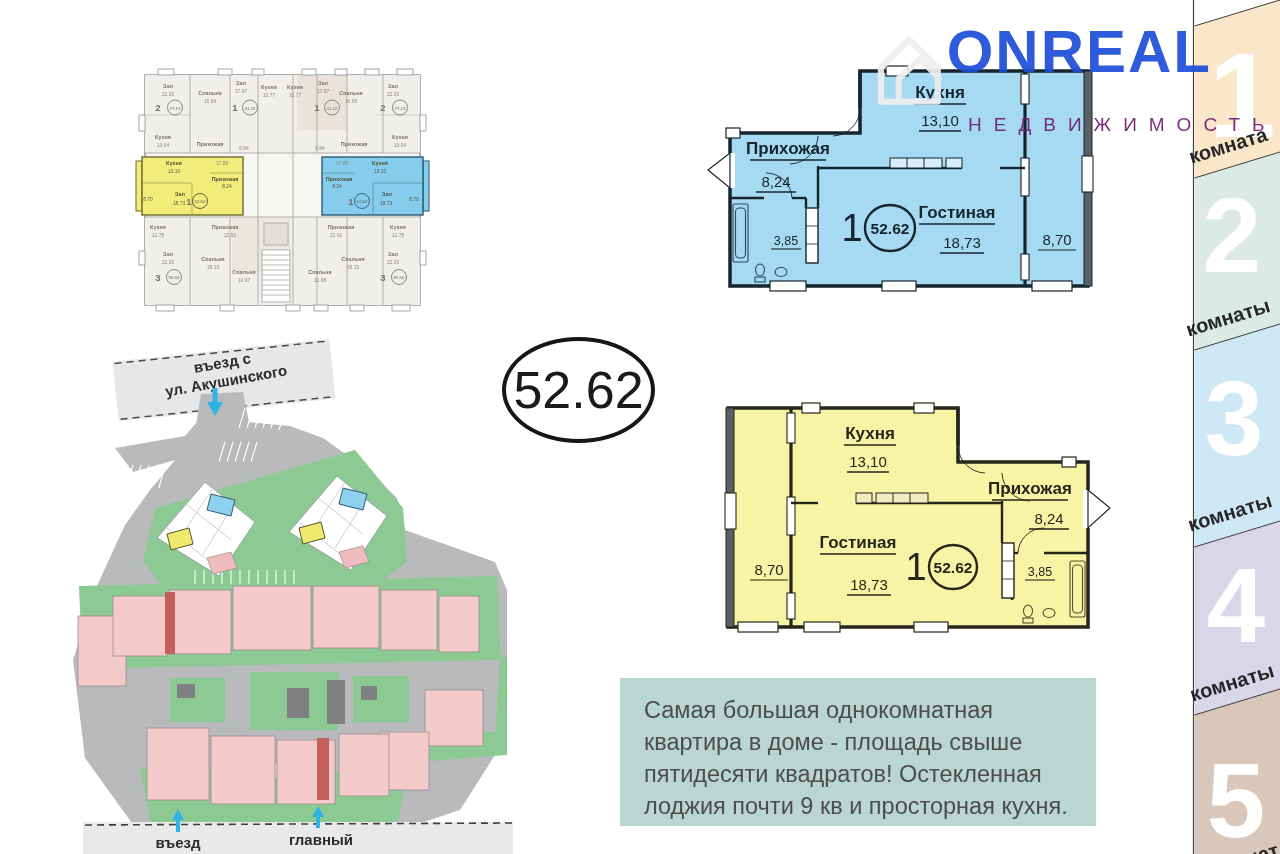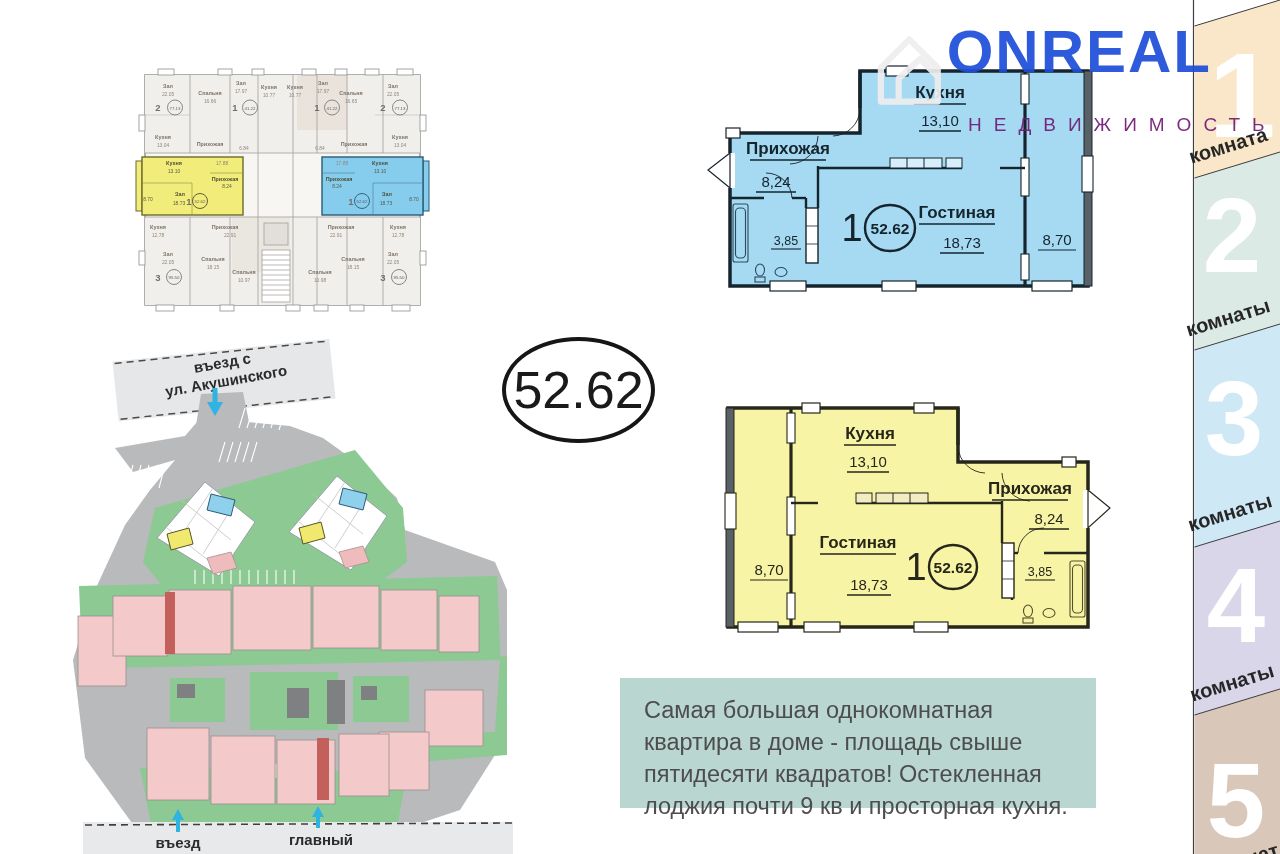--- a/index.html
+++ b/index.html
@@ -27,21 +27,21 @@
   .p-area{font-size:15.5px;text-anchor:middle;font-weight:bold;}
   #plan-blue text{fill:#16242e;}
   #plan-yellow text{fill:#26261a;}
 
   
   #area-badge{left:502px;top:337px;width:153px;height:106px;border:4.5px solid #161616;
     border-radius:50%;display:flex;align-items:center;justify-content:center;
     font-size:52px;font-weight:500;color:#1a1a1a;box-sizing:border-box;letter-spacing:0;}
 
   
-  #desc-box{left:620px;top:678px;width:476px;height:130px;background:#b9d6d1;
+  #desc-box{left:620px;top:678px;width:476px;height:148px;background:#b9d6d1;
     box-sizing:border-box;padding:17px 24px;color:#4d4d4d;font-size:23.5px;line-height:1.36;}
 
   
   #watermark{left:872px;top:20px;width:340px;pointer-events:none;z-index:6;opacity:.92;}
   #watermark .row{display:flex;align-items:flex-start;}
   #wm-brand{font-size:60px;font-weight:bold;color:#1d4ed8;letter-spacing:2px;line-height:1.05;}
   #wm-sub{font-size:19px;color:#701a75;letter-spacing:12px;margin:2px 0 0 96px;white-space:nowrap;}
 
   
   #sidebar-tabs .num{fill:#ffffff;font-weight:bold;text-anchor:middle;}

